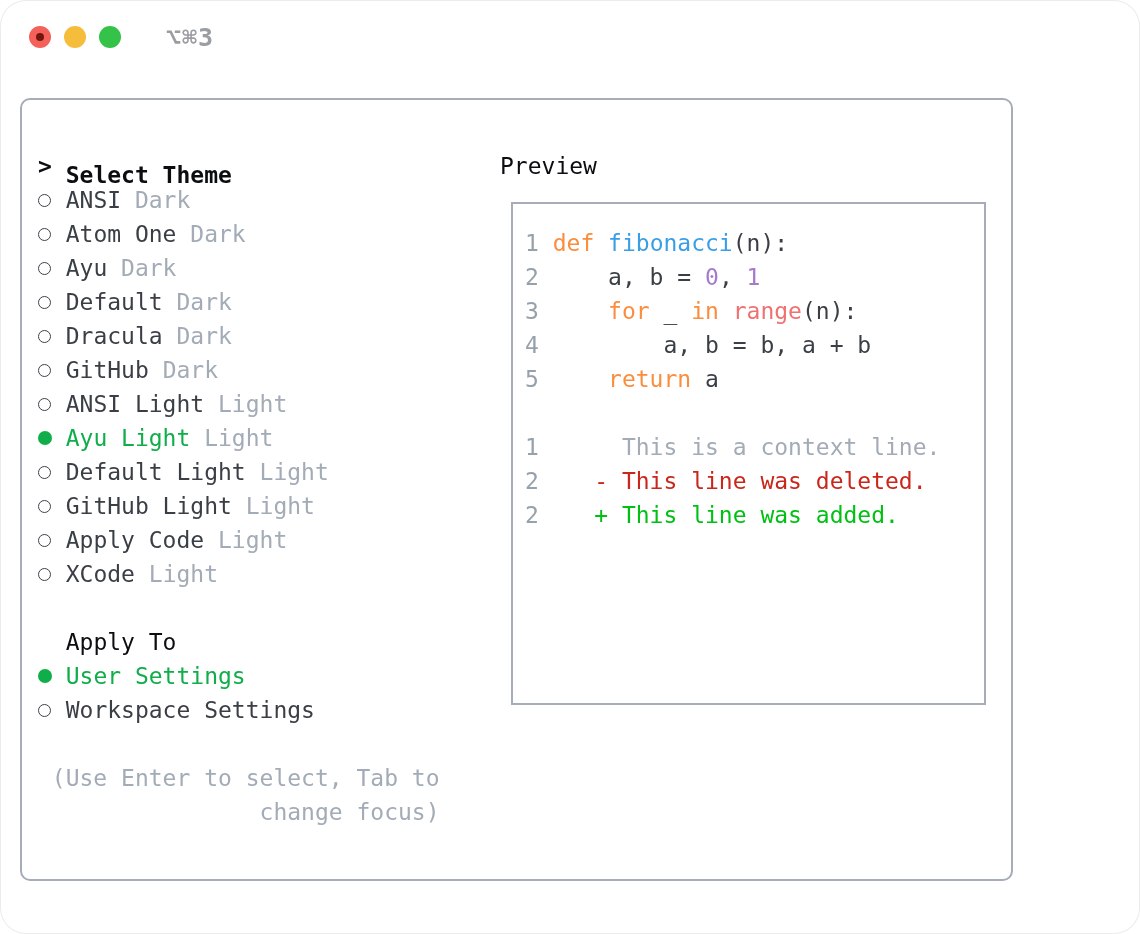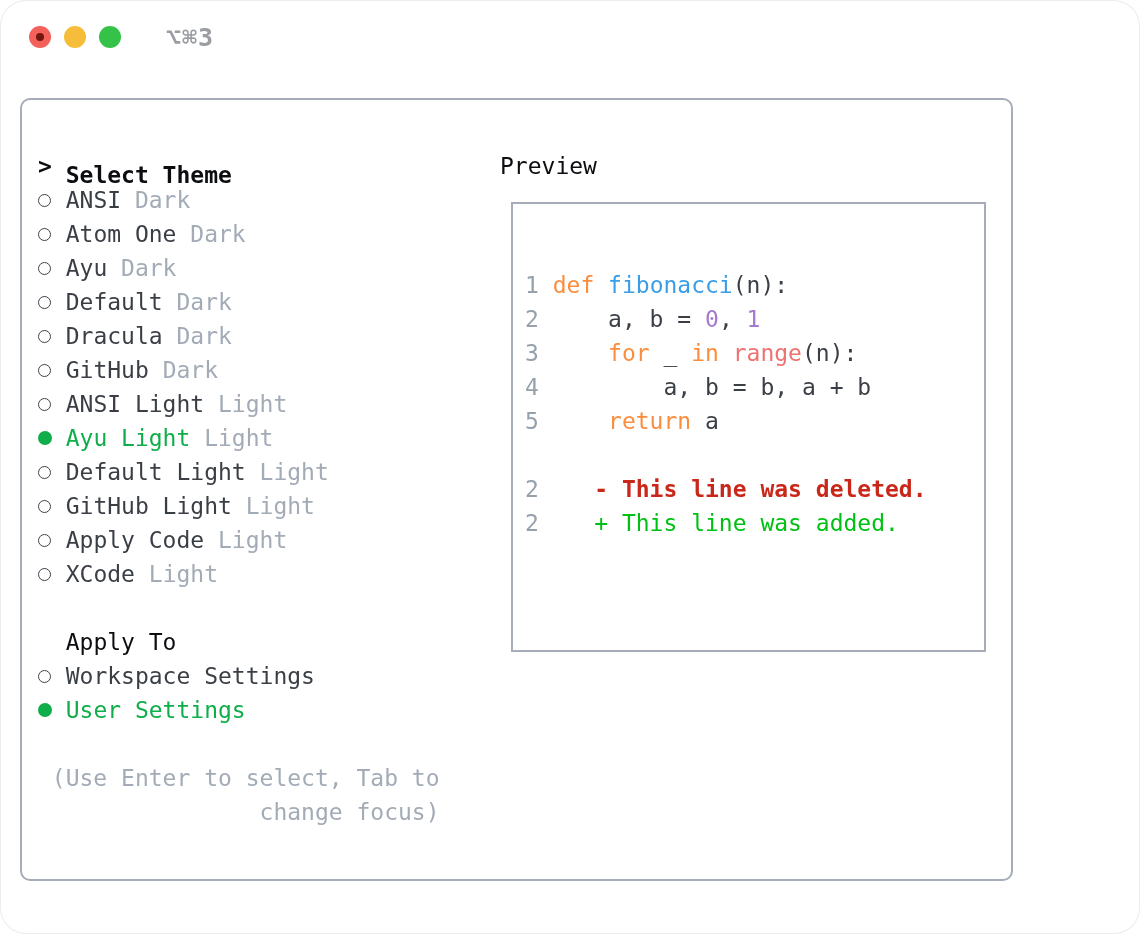--- a/index.html
+++ b/index.html
@@ -42,34 +42,34 @@
   .apply-header-text{color:#0b0d10;text-align:center;}
   .name{color:var(--text);}
   .name.sel{color:var(--green);}
   .variant{color:var(--muted);margin-left:1ch;}
   .spacer{height:34px;}
   .hint{width:29ch;color:var(--muted);white-space:normal;line-height:34px;text-align:right;}
   
   .preview-header{position:absolute;left:478px;top:49px;height:34px;line-height:34px;
     font-size:23px;font-weight:normal;color:var(--header);}
   .preview-box{
-    position:absolute;left:489px;top:102px;width:475px;height:450px;
+    position:absolute;left:489px;top:102px;width:475px;height:503px;
     border:2px solid var(--border);box-sizing:border-box;background:#fff;
-    padding:64px 0 0 12px;overflow:hidden;
+    padding:22px 0 0 12px;overflow:hidden;
   }
   .cline{height:34px;line-height:34px;font-size:23px;white-space:pre;}
   .lnum{color:var(--lnum);display:inline-block;width:1ch;margin-right:1ch;}
   .blank-line{height:34px;}
   .tok-default{color:var(--text);}
   .tok-keyword{color:var(--keyword);}
   .tok-function{color:var(--function);}
   .tok-number{color:var(--number);}
   .tok-call{color:var(--call);}
   .tok-context{color:var(--muted);}
-  .tok-deleted{color:var(--deleted);font-weight:bold;}
+  .tok-deleted{color:var(--deleted);}
   .tok-added{color:var(--added);}
 </style>
 </head>
 <body>
 
 <div class="window">
 
   <div class="titlebar">
     <span class="light red">
         <i class="inner-dot"></i>
@@ -103,40 +103,41 @@
         </div>
 
       <div class="spacer"></div>
 
       <div class="row">
         <span class="marker"></span>
         <span class="apply-header-text">Apply To</span>
       </div>
 
       <div id="apply-list">
+          <div class="row"><span class="marker"><i class="dot filled"></i></span><span class="name sel">User Settings</span></div>
           <div class="row"><span class="marker"><i class="dot outline"></i></span><span class="name">Workspace Settings</span></div>
-          <div class="row"><span class="marker"><i class="dot filled"></i></span><span class="name sel">User Settings</span></div>
         </div>
 
       <div class="spacer"></div>
 
       <div class="hint">(Use Enter to select, Tab to change focus)</div>
     </div>
 
     <div class="preview-header">Preview</div>
 
     <div class="preview-box">
       <div id="code-block">
           <div class="cline"><span class="lnum">1</span><span class="tok-keyword">def</span><span class="tok-default"> </span><span class="tok-function">fibonacci</span><span class="tok-default">(n):</span></div>
           <div class="cline"><span class="lnum">2</span><span class="tok-default">    a, b = </span><span class="tok-number">0</span><span class="tok-default">, </span><span class="tok-number">1</span></div>
           <div class="cline"><span class="lnum">3</span><span class="tok-default">    </span><span class="tok-keyword">for</span><span class="tok-default"> _ </span><span class="tok-keyword">in</span><span class="tok-default"> </span><span class="tok-call">range</span><span class="tok-default">(n):</span></div>
           <div class="cline"><span class="lnum">4</span><span class="tok-default">        a, b = b, a + b</span></div>
           <div class="cline"><span class="lnum">5</span><span class="tok-default">    </span><span class="tok-keyword">return</span><span class="tok-default"> a</span></div>
         </div>
       <div class="blank-line"></div>
       <div id="diff-block">
+          <div class="cline"><span class="lnum">1</span><span class="tok-context">     This is a context line.</span></div>
           <div class="cline"><span class="lnum">2</span><span class="tok-deleted">   - This line was deleted.</span></div>
           <div class="cline"><span class="lnum">2</span><span class="tok-added">   + This line was added.</span></div>
         </div>
     </div>
 
   </div>
 </div>
 
 </body></html>

